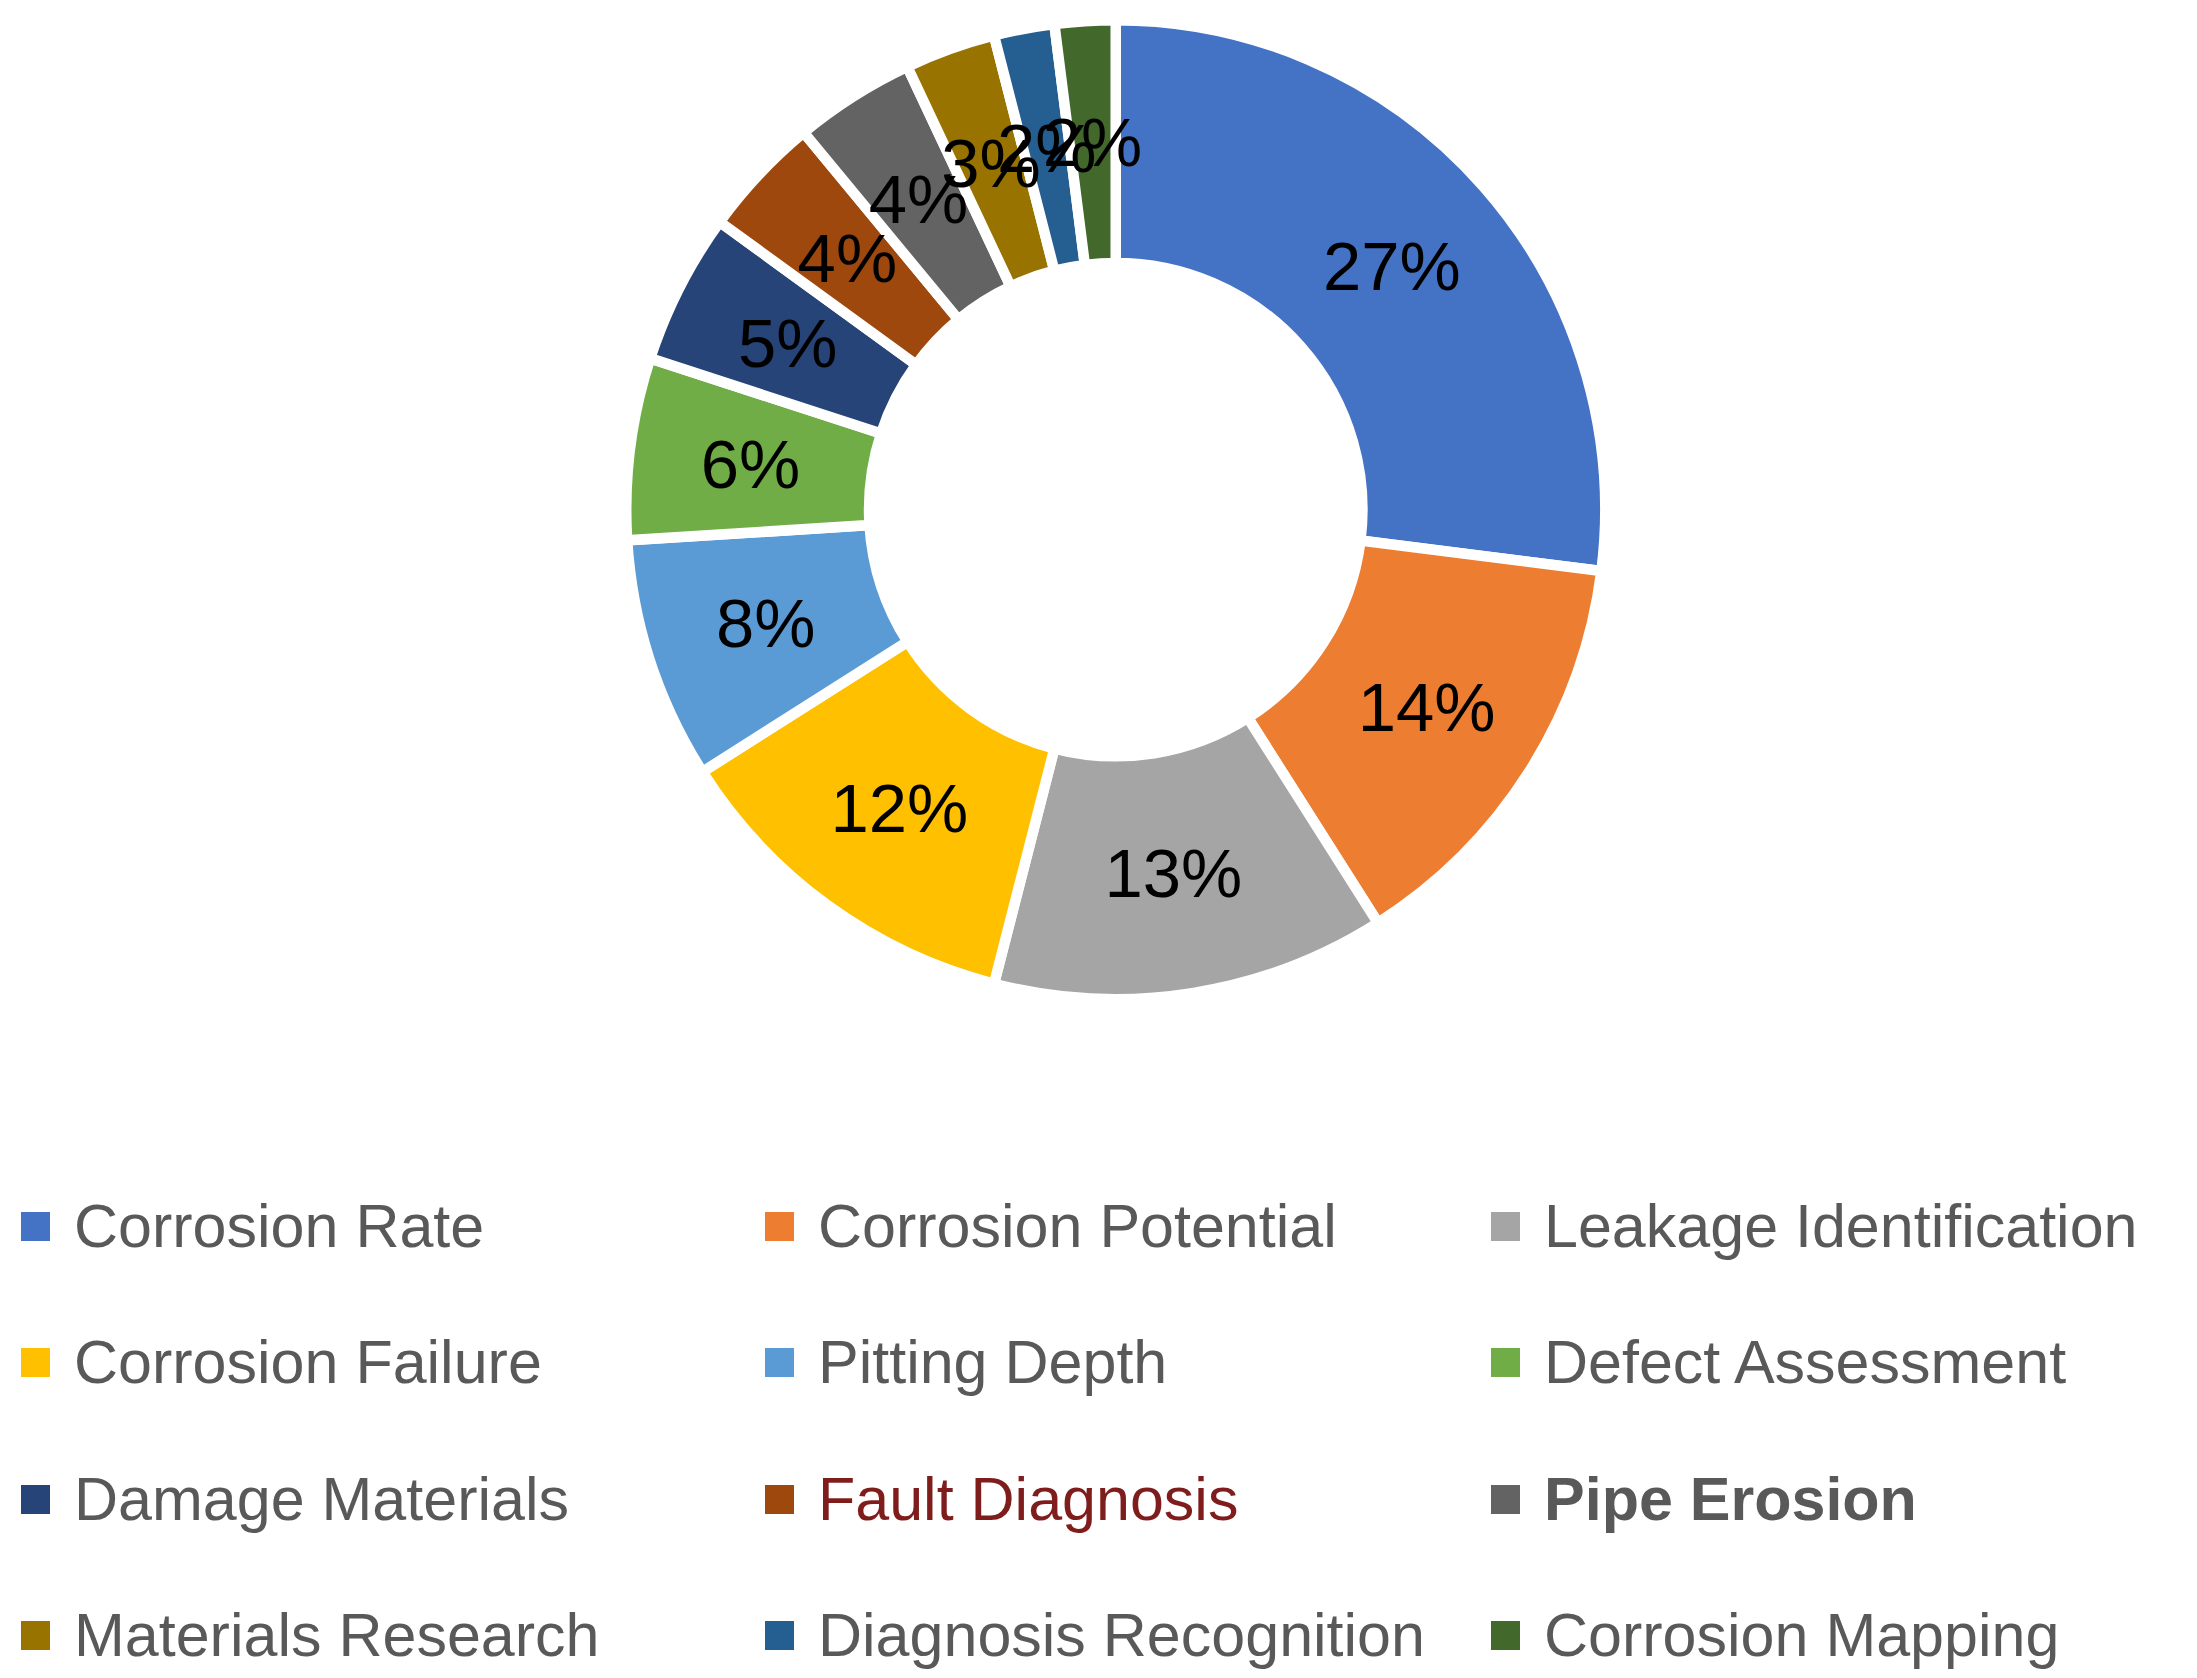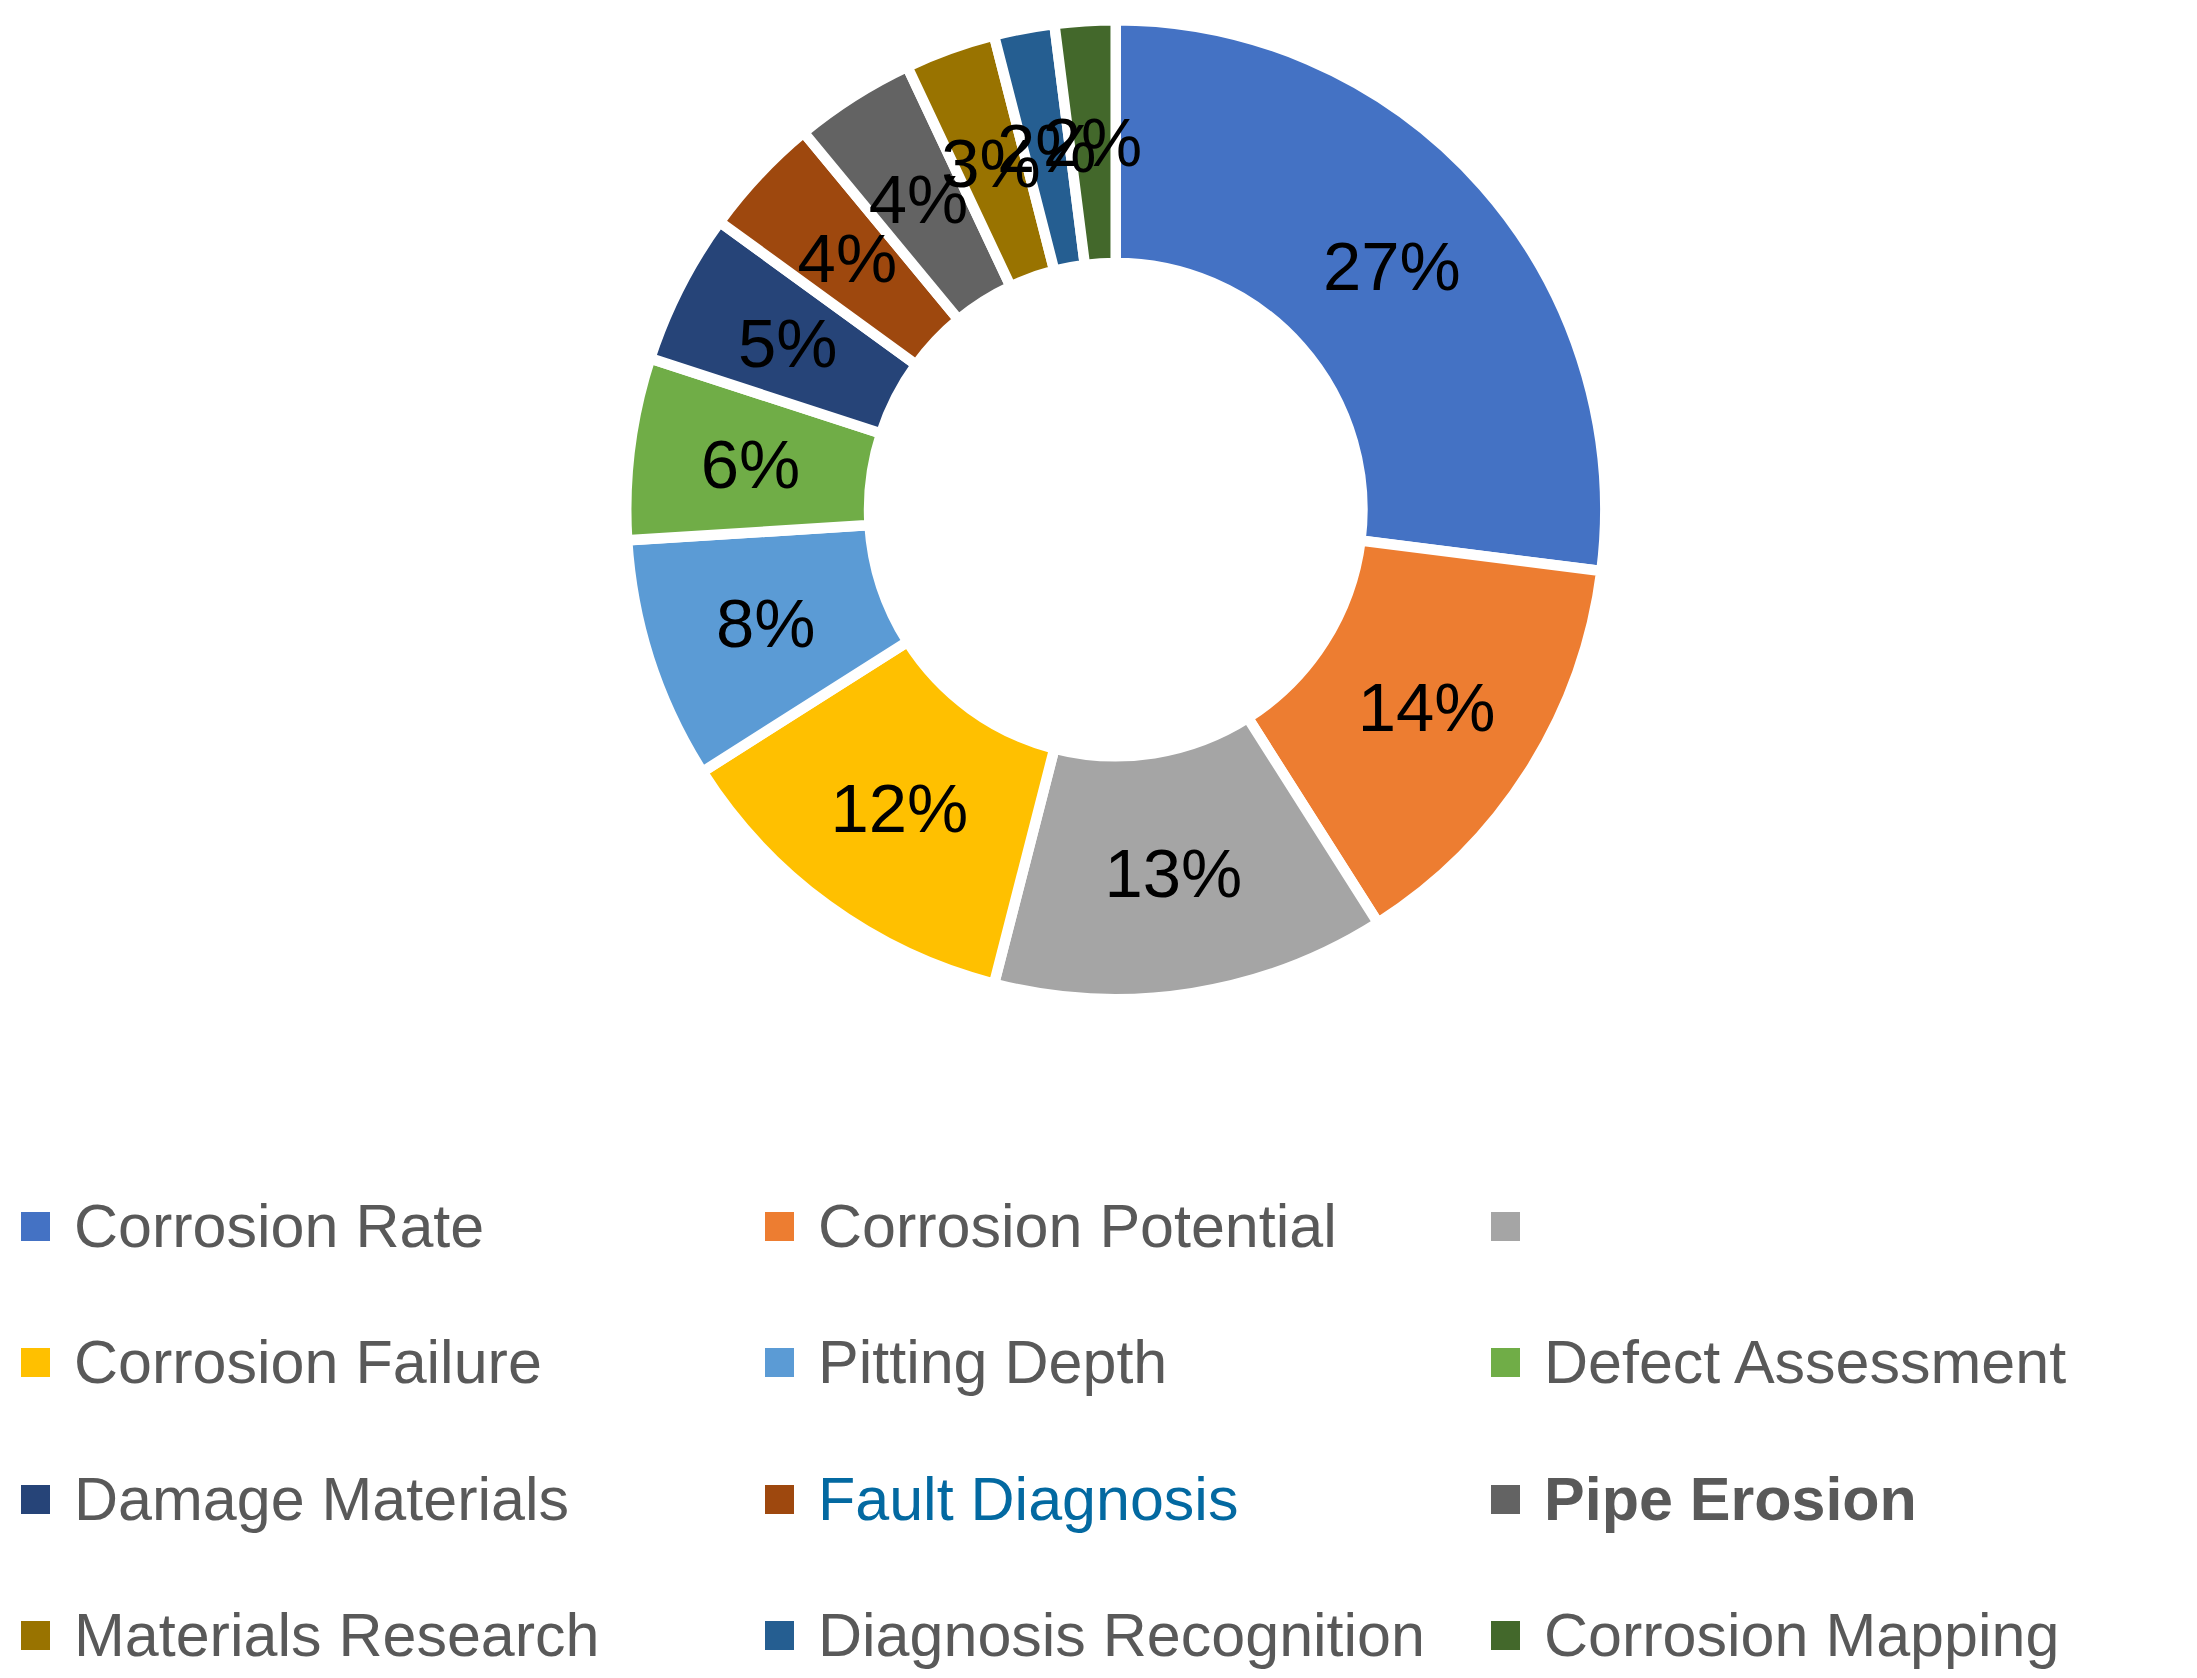--- a/index.html
+++ b/index.html
@@ -85,40 +85,41 @@
       <div class="legend-item" style="left: 21px; top: 1226px;">
         <span class="legend-swatch" style="background: rgb(68, 114, 196);"></span>
         <span class="legend-label" style="color: rgb(89, 89, 89);">Corrosion Rate</span>
       </div>
       <div class="legend-item" style="left: 765px; top: 1226px;">
         <span class="legend-swatch" style="background: rgb(237, 125, 49);"></span>
         <span class="legend-label" style="color: rgb(89, 89, 89);">Corrosion Potential</span>
       </div>
       <div class="legend-item" style="left: 1491px; top: 1226px;">
         <span class="legend-swatch" style="background: rgb(165, 165, 165);"></span>
+        <span class="legend-label" style="color: rgb(89, 89, 89);">Leakage Identification</span>
       </div>
       <div class="legend-item" style="left: 21px; top: 1362px;">
         <span class="legend-swatch" style="background: rgb(255, 192, 0);"></span>
         <span class="legend-label" style="color: rgb(89, 89, 89);">Corrosion Failure</span>
       </div>
       <div class="legend-item" style="left: 765px; top: 1362px;">
         <span class="legend-swatch" style="background: rgb(91, 155, 213);"></span>
         <span class="legend-label" style="color: rgb(89, 89, 89);">Pitting Depth</span>
       </div>
       <div class="legend-item" style="left: 1491px; top: 1362px;">
         <span class="legend-swatch" style="background: rgb(112, 173, 71);"></span>
         <span class="legend-label" style="color: rgb(89, 89, 89);">Defect Assessment</span>
       </div>
       <div class="legend-item" style="left: 21px; top: 1499px;">
         <span class="legend-swatch" style="background: rgb(38, 68, 120);"></span>
         <span class="legend-label" style="color: rgb(89, 89, 89);">Damage Materials</span>
       </div>
       <div class="legend-item" style="left: 765px; top: 1499px;">
         <span class="legend-swatch" style="background: rgb(158, 72, 14);"></span>
-        <span class="legend-label" style="color: #0369a1;">Fault Diagnosis</span>
+        <span class="legend-label" style="color: #7f1d1d;">Fault Diagnosis</span>
       </div>
       <div class="legend-item" style="left: 1491px; top: 1499px;">
         <span class="legend-swatch" style="background: rgb(99, 99, 99);"></span>
         <span class="legend-label" style="color: rgb(89, 89, 89); font-weight: bold;">Pipe Erosion</span>
       </div>
       <div class="legend-item" style="left: 21px; top: 1635px;">
         <span class="legend-swatch" style="background: rgb(153, 115, 0);"></span>
         <span class="legend-label" style="color: rgb(89, 89, 89);">Materials Research</span>
       </div>
       <div class="legend-item" style="left: 765px; top: 1635px;">

